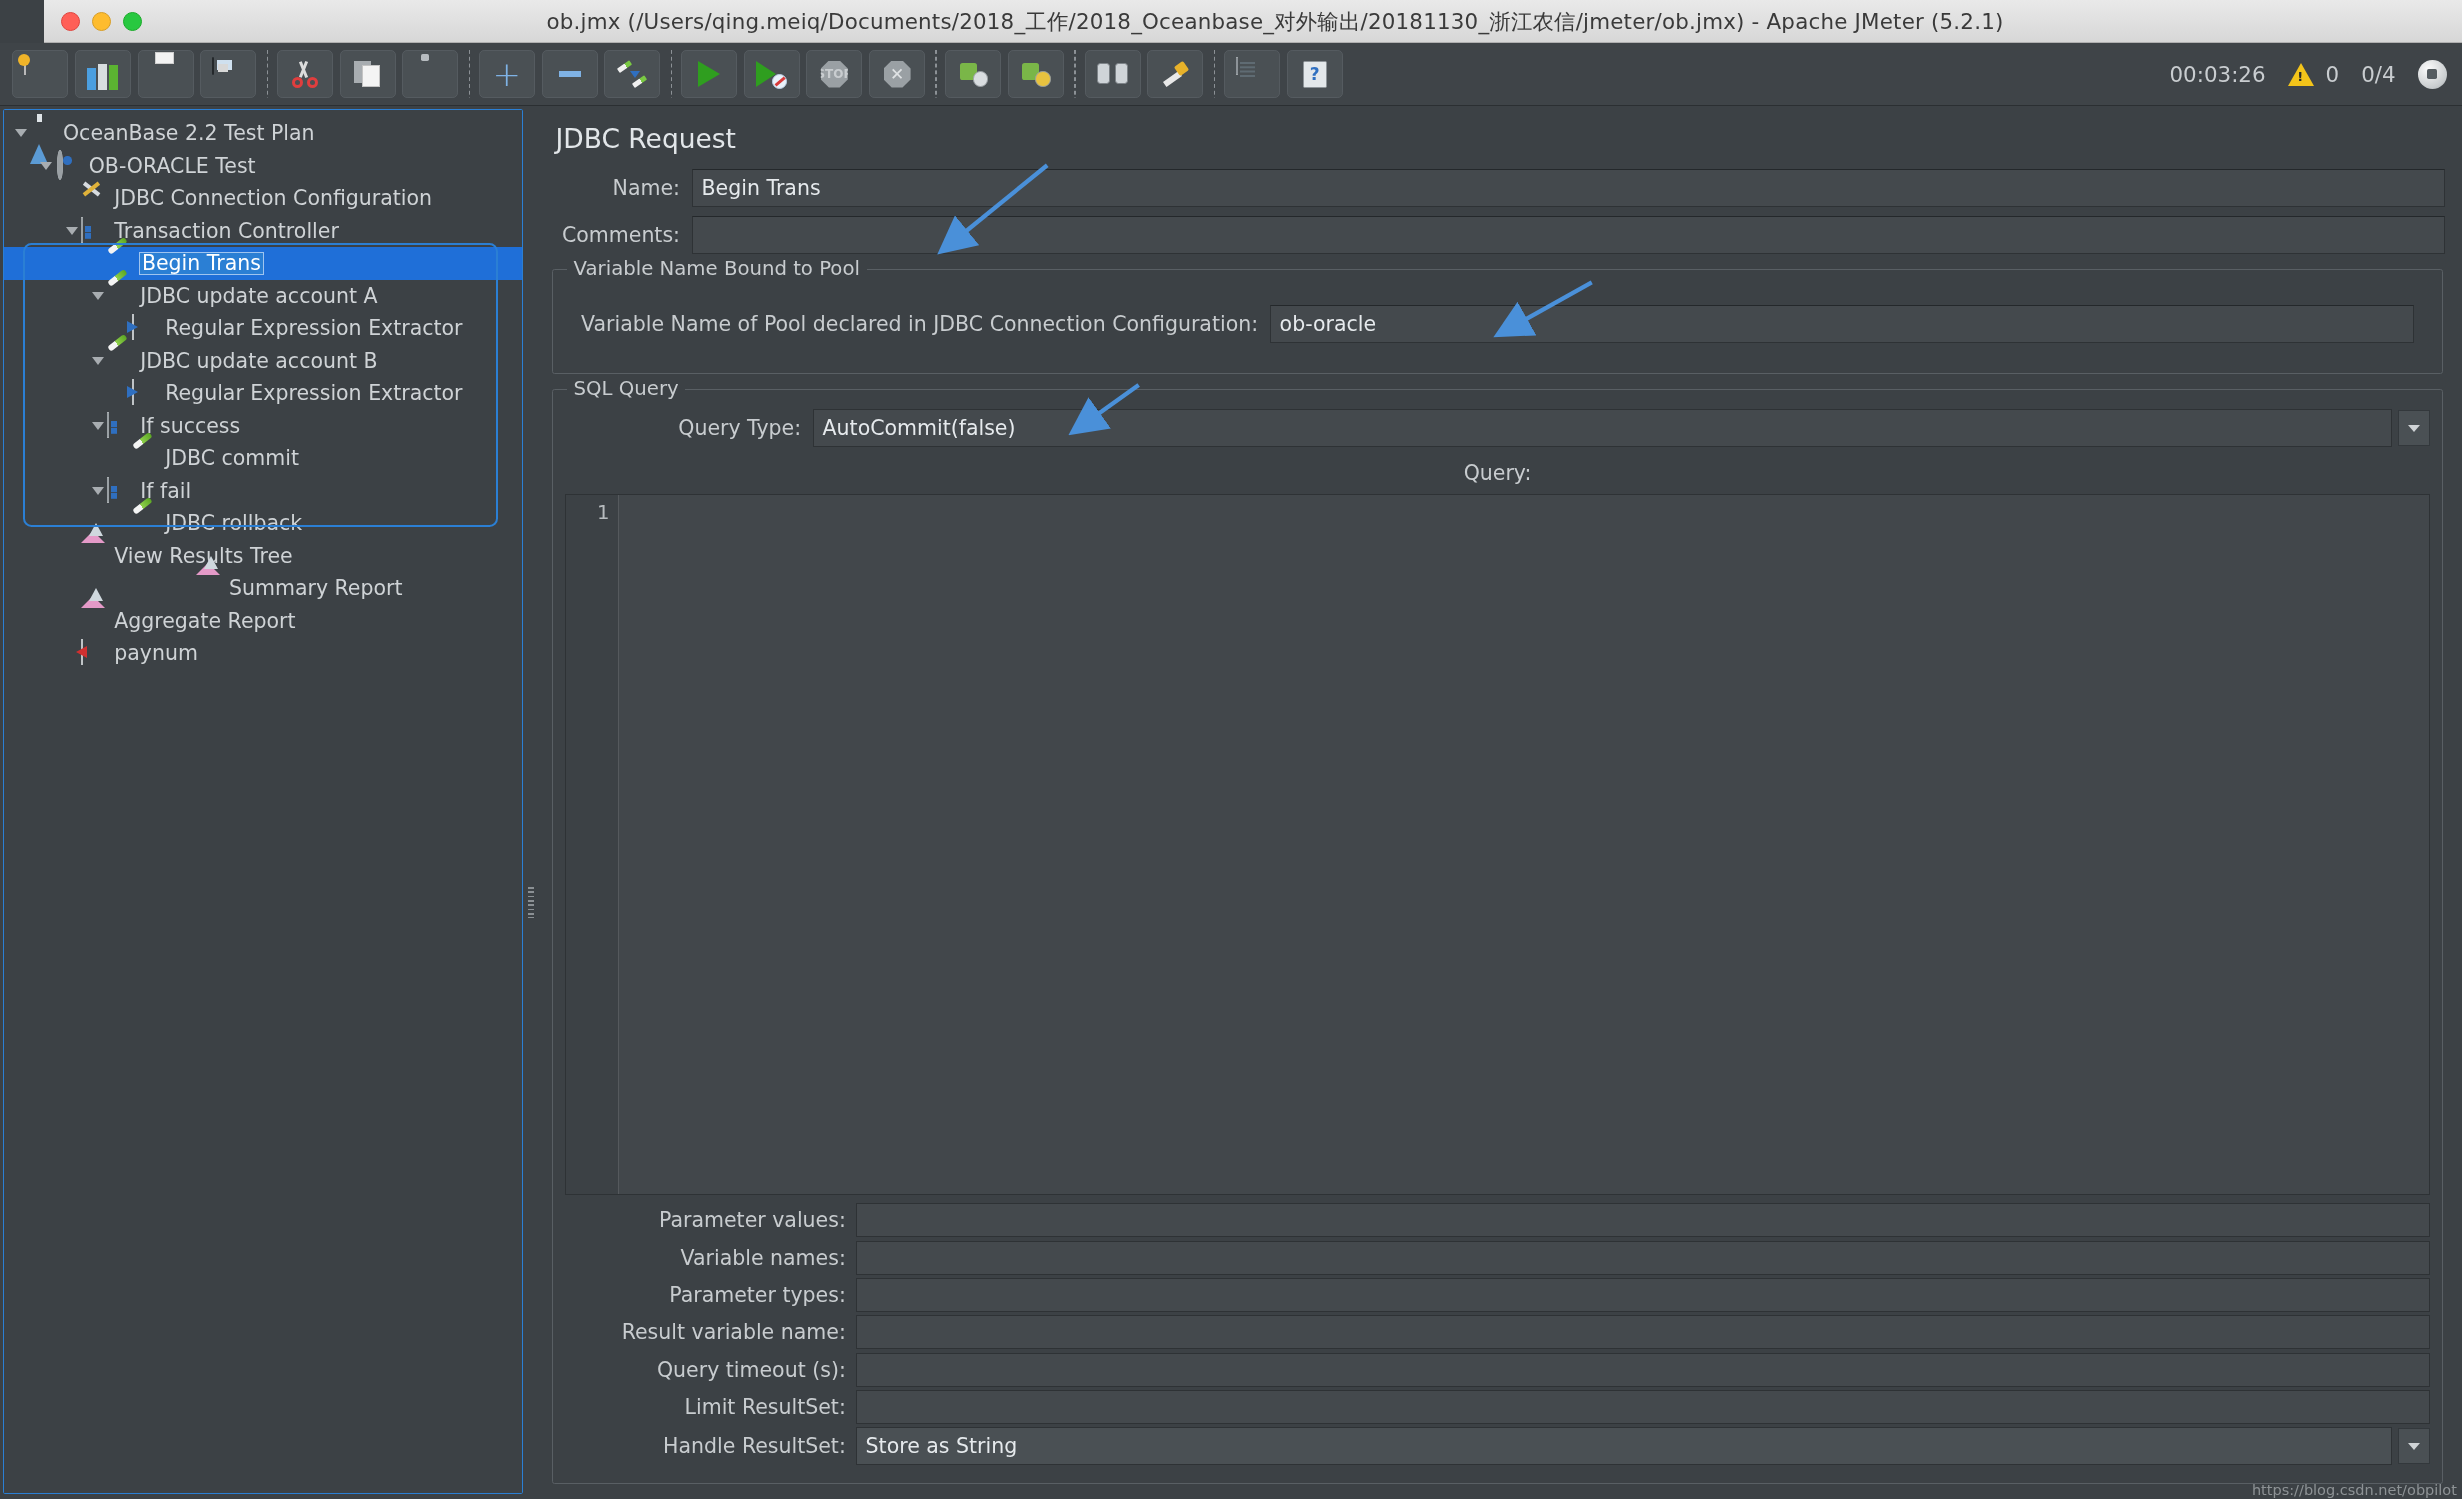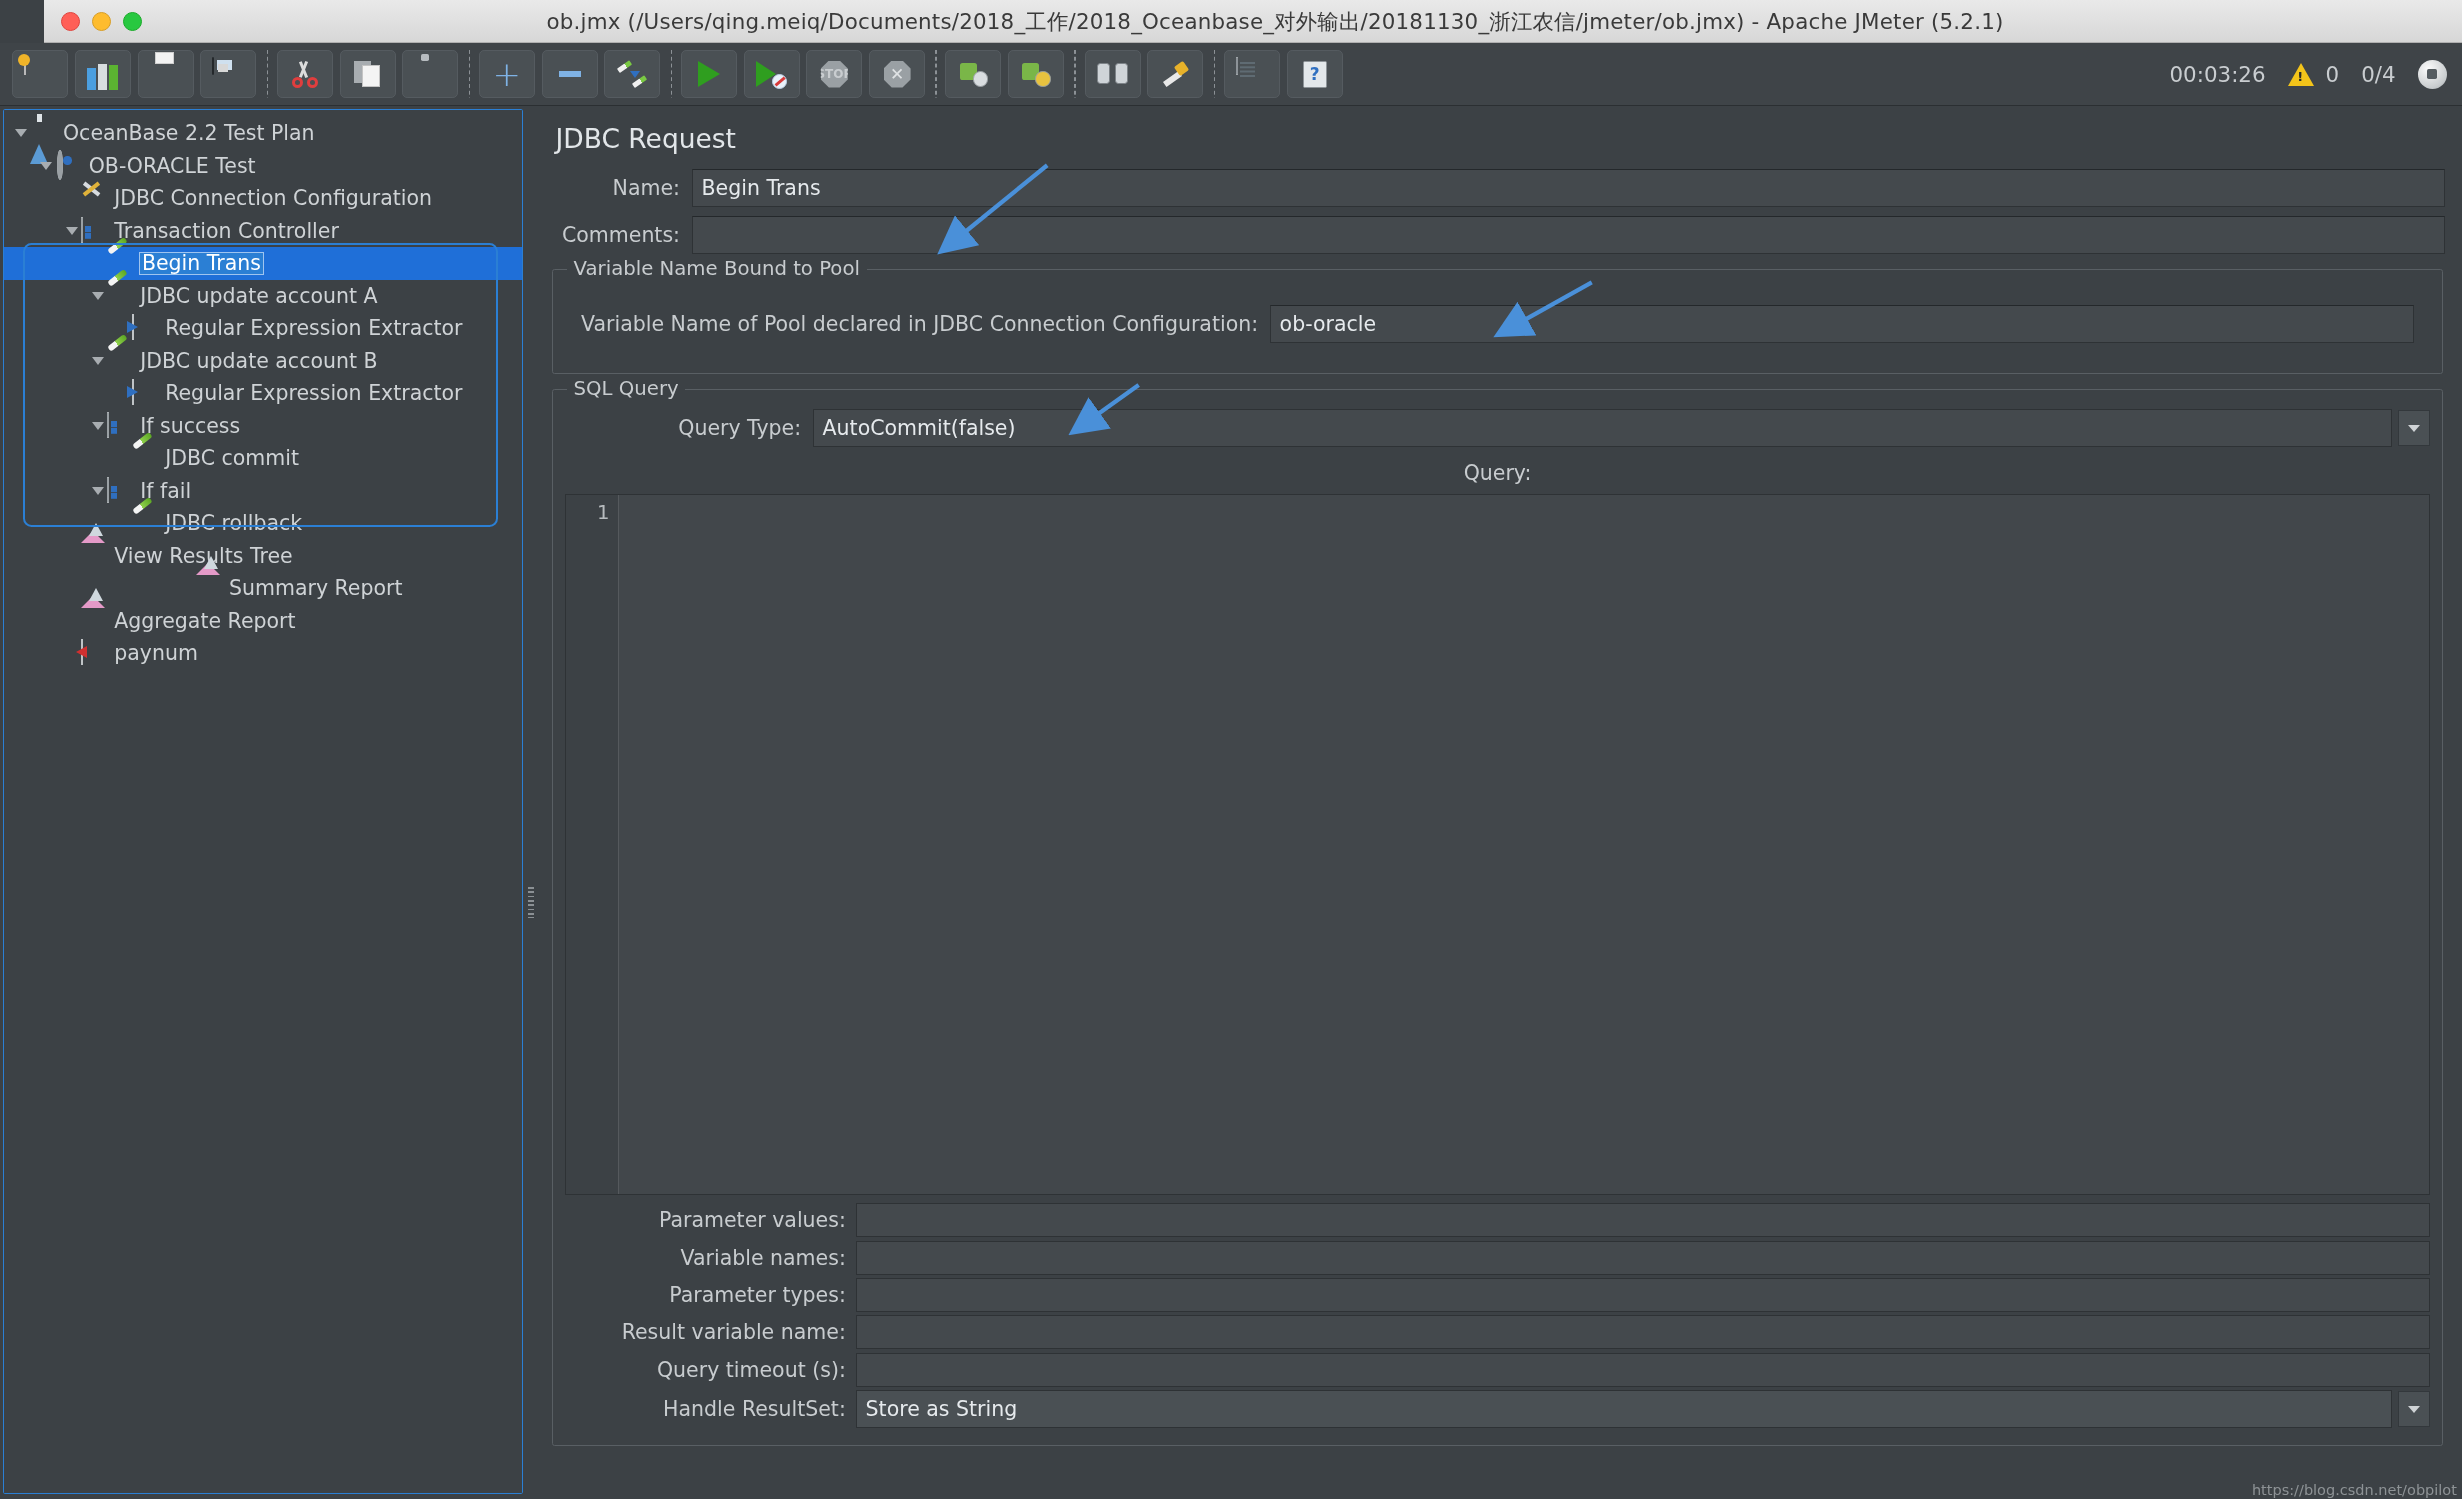--- a/index.html
+++ b/index.html
@@ -541,20 +541,24 @@
           </div>
           <div class="bf-row">
             <div class="bf-label">Result variable name:</div>
             <div class="bf-input"></div>
           </div>
           <div class="bf-row">
             <div class="bf-label">Query timeout (s):</div>
             <div class="bf-input"></div>
           </div>
           <div class="bf-row">
+            <div class="bf-label">Limit ResultSet:</div>
+            <div class="bf-input"></div>
+          </div>
+          <div class="bf-row">
             <div class="bf-label">Handle ResultSet:</div>
             <div style="flex: 1 1 0%; display: flex; align-items: center;">
               <div class="bf-select">Store as String</div>
               <div class="arrow-btn"></div>
             </div>
           </div>
         </div>
     </div>
 
   </div>

